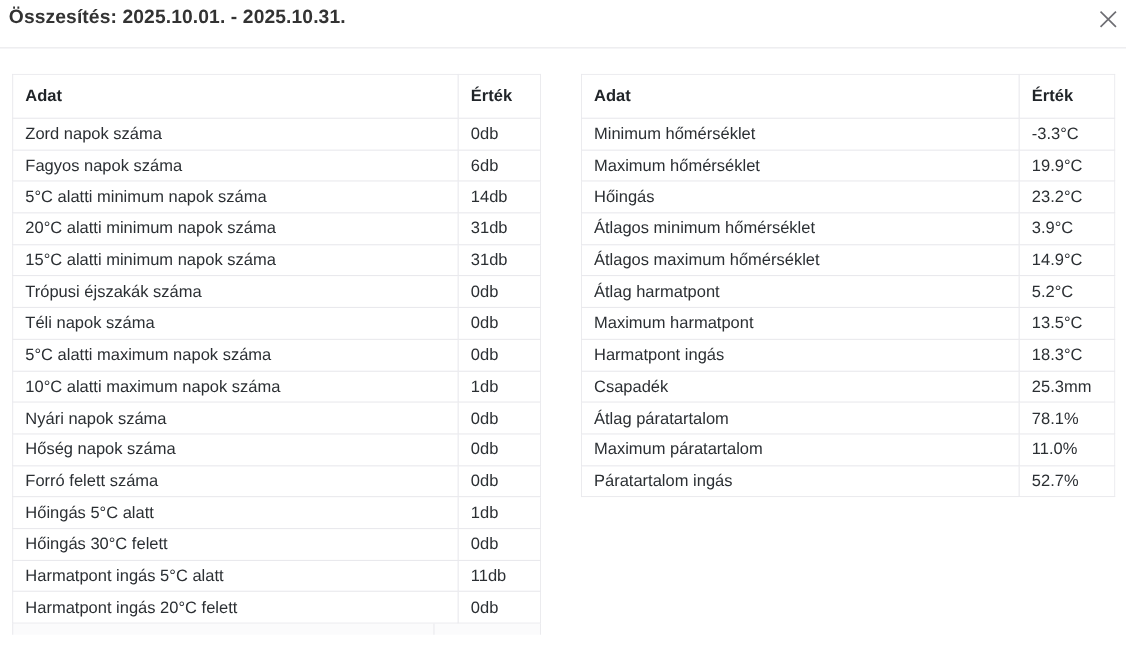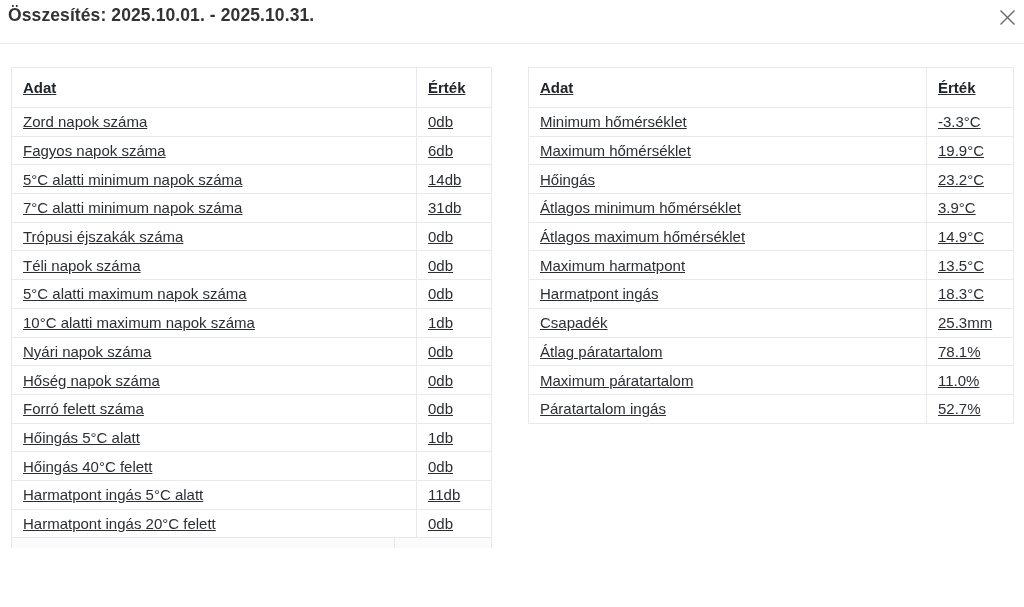--- a/index.html
+++ b/index.html
@@ -53,21 +53,20 @@
     overflow: hidden;
   }
   .table-wrap.left  { left: 11px;  width: 481px; height: 540px; }
   .table-wrap.right { left: 528px; width: 486px; }
   table.stats-table {
     border-collapse: collapse;
     table-layout: fixed;
     width: 100%;
     font-size: 15px;
     color: #2b2f33;
-    text-decoration: underline;
   }
   .stats-table th, .stats-table td {
     border: 1px solid #e9e9ed;
     padding: 0 11px;
     text-align: left;
     vertical-align: middle;
     overflow: hidden;
     white-space: nowrap;
   }
   .stats-table th {
@@ -132,24 +131,28 @@
             <td>Fagyos napok száma</td>
             <td>6db</td>
           </tr>
 
           <tr>
             <td>5°C alatti minimum napok száma</td>
             <td>14db</td>
           </tr>
 
           <tr>
-            <td>7°C alatti minimum napok száma</td>
+            <td>20°C alatti minimum napok száma</td>
             <td>31db</td>
           </tr>
 
+          <tr>
+            <td>15°C alatti minimum napok száma</td>
+            <td>31db</td>
+          </tr>
 
           <tr>
             <td>Trópusi éjszakák száma</td>
             <td>0db</td>
           </tr>
 
           <tr>
             <td>Téli napok száma</td>
             <td>0db</td>
           </tr>
@@ -179,21 +182,21 @@
             <td>Forró felett száma</td>
             <td>0db</td>
           </tr>
 
           <tr>
             <td>Hőingás 5°C alatt</td>
             <td>1db</td>
           </tr>
 
           <tr>
-            <td>Hőingás 40°C felett</td>
+            <td>Hőingás 30°C felett</td>
             <td>0db</td>
           </tr>
 
           <tr>
             <td>Harmatpont ingás 5°C alatt</td>
             <td>11db</td>
           </tr>
 
           <tr>
             <td>Harmatpont ingás 20°C felett</td>
@@ -235,20 +238,24 @@
           <tr>
             <td>Átlagos minimum hőmérséklet</td>
             <td>3.9°C</td>
           </tr>
 
           <tr>
             <td>Átlagos maximum hőmérséklet</td>
             <td>14.9°C</td>
           </tr>
 
+          <tr>
+            <td>Átlag harmatpont</td>
+            <td>5.2°C</td>
+          </tr>
 
 
           <tr>
             <td>Maximum harmatpont</td>
             <td>13.5°C</td>
           </tr>
 
           <tr>
             <td>Harmatpont ingás</td>
             <td>18.3°C</td>

